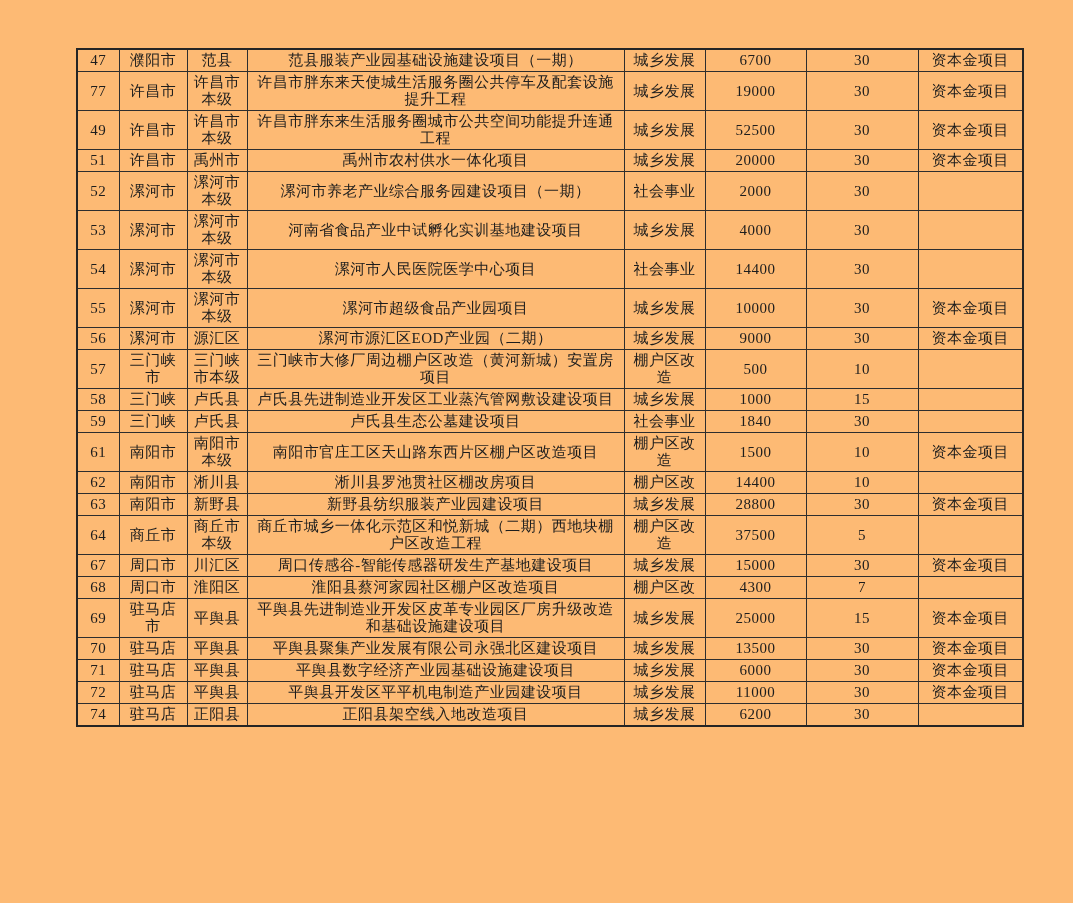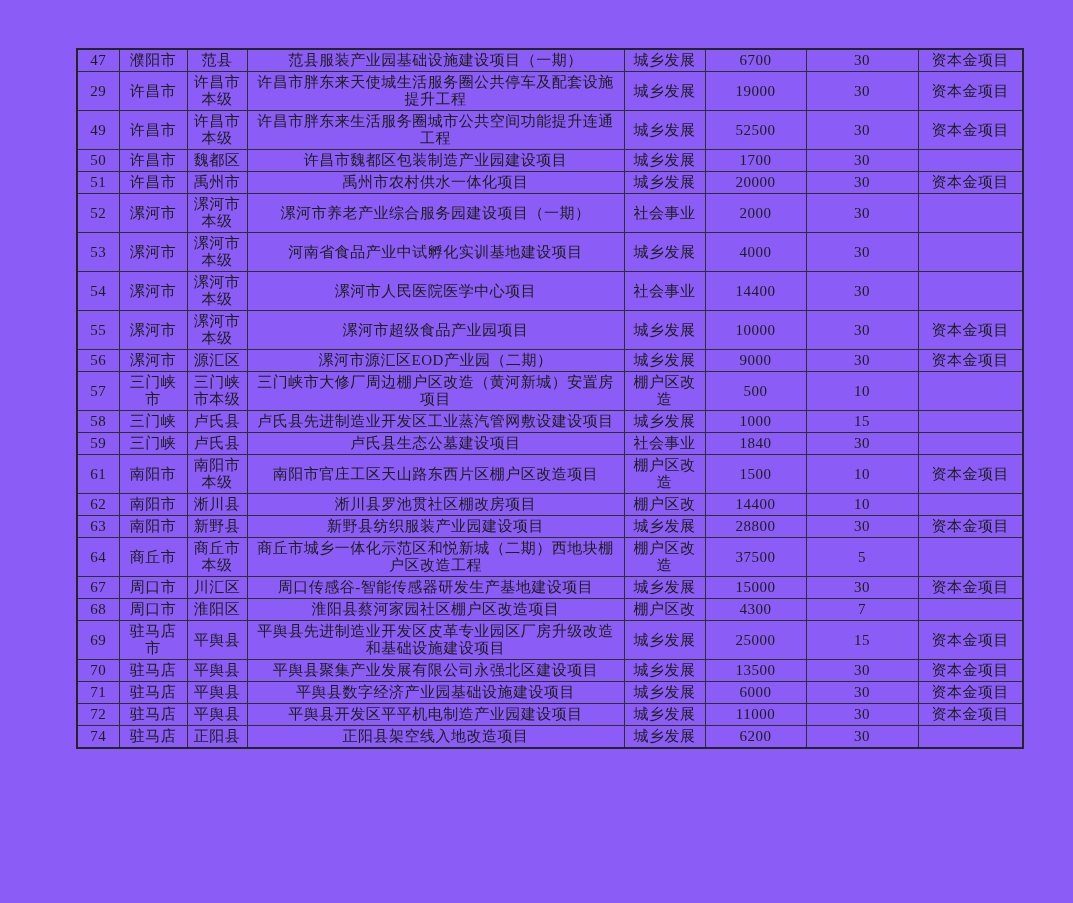--- a/index.html
+++ b/index.html
@@ -5,21 +5,21 @@
   html, body {
     margin: 0;
     padding: 0;
     background: #fcfcfb;
     font-family: "Liberation Serif", "DejaVu Serif", serif;
   }
   .page {
     position: relative;
     width: 1073px;
     height: 903px;
-    background: #8b5cf6;
+    background: #fdba74;
     overflow: hidden;
   }
   .doc-table {
     position: absolute;
     left: 76px;
     top: 48px;
     width: 946px;
     border-collapse: collapse;
     table-layout: fixed;
     border: 2px solid #252525;
@@ -61,51 +61,41 @@
     <td class="c-city">濮阳市</td>
     <td class="c-district">范县</td>
     <td class="c-project">范县服装产业园基础设施建设项目（一期）</td>
     <td class="c-category">城乡发展</td>
     <td class="c-amount">6700</td>
     <td class="c-term">30</td>
     <td class="c-type">资本金项目</td>
   </tr>
 
   <tr>
-    <td class="c-seq">29</td>
+    <td class="c-seq">77</td>
     <td class="c-city">许昌市</td>
     <td class="c-district">许昌市本级</td>
     <td class="c-project">许昌市胖东来天使城生活服务圈公共停车及配套设施提升工程</td>
     <td class="c-category">城乡发展</td>
     <td class="c-amount">19000</td>
     <td class="c-term">30</td>
     <td class="c-type">资本金项目</td>
   </tr>
 
   <tr>
     <td class="c-seq">49</td>
     <td class="c-city">许昌市</td>
     <td class="c-district">许昌市本级</td>
     <td class="c-project">许昌市胖东来生活服务圈城市公共空间功能提升连通工程</td>
     <td class="c-category">城乡发展</td>
     <td class="c-amount">52500</td>
     <td class="c-term">30</td>
     <td class="c-type">资本金项目</td>
   </tr>
 
-  <tr>
-    <td class="c-seq">50</td>
-    <td class="c-city">许昌市</td>
-    <td class="c-district">魏都区</td>
-    <td class="c-project">许昌市魏都区包装制造产业园建设项目</td>
-    <td class="c-category">城乡发展</td>
-    <td class="c-amount">1700</td>
-    <td class="c-term">30</td>
-    <td class="c-type"></td>
-  </tr>
 
   <tr>
     <td class="c-seq">51</td>
     <td class="c-city">许昌市</td>
     <td class="c-district">禹州市</td>
     <td class="c-project">禹州市农村供水一体化项目</td>
     <td class="c-category">城乡发展</td>
     <td class="c-amount">20000</td>
     <td class="c-term">30</td>
     <td class="c-type">资本金项目</td>

